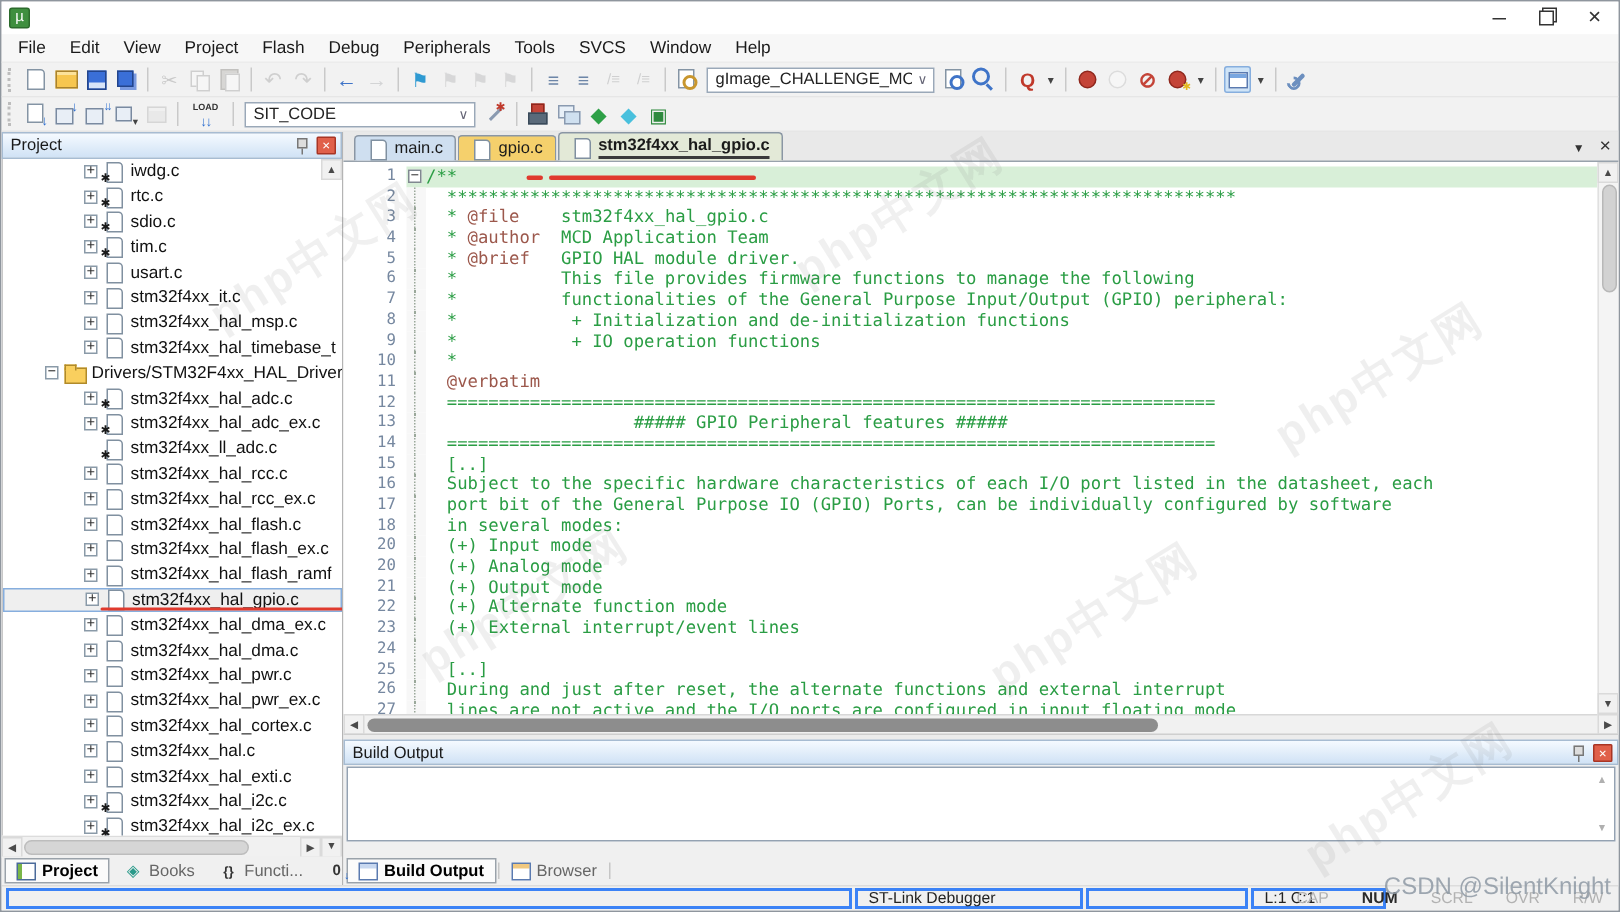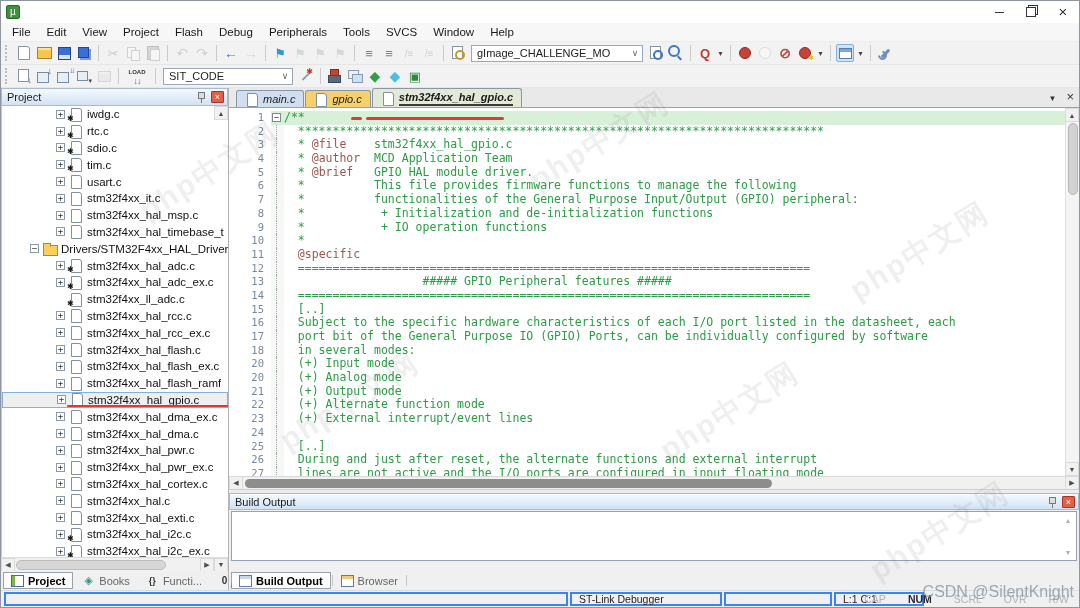--- a/index.html
+++ b/index.html
@@ -151,21 +151,21 @@
   .di-tmpl::before { content:'0'; font-size:10px; font-weight:bold; color:#333; }
   .di-tmpl::after { content:'↓'; position:absolute; right:-2px; bottom:-2px; font-size:7px; color:#2e6fd0; font-weight:bold; }
   .di-bo::before { content:''; width:12px; height:10px; border:1px solid #5a7ab0; background:#fff; box-shadow:inset 0 3px 0 #c8d8f0; }
   .di-browser::before { content:''; width:12px; height:10px; border:1px solid #5a7ab0; background:#fff; box-shadow:inset 0 3px 0 #f0c880; }
 
   
   .rightcol { flex:1; min-width:0; display:flex; flex-direction:column; background:#f0f0f0; }
   .tabbar { height:20px; flex:none; display:flex; align-items:flex-end; background:#e9e9e9;
             border-bottom:1px solid #98a2ac; padding-left:7px; position:relative; }
   .etab { height:17px; display:flex; align-items:center; gap:4px; padding:0 8px; margin-right:1px;
-          border:1px solid #8a96a4; border-bottom:none; border-radius:3px 3px 0 0; font-size:11px; color:#1a1a1a;font-style:italic; }
+          border:1px solid #8a96a4; border-bottom:none; border-radius:3px 3px 0 0; font-size:11px; color:#1a1a1a; }
   .etab .fico { margin-right:0; }
   .etab.blue { background:#cfdff0; }
   .etab.yellow { background:#f5d06c; }
   .etab.active { background:#e3e9d7; height:19px; font-weight:bold; }
   .etab.active .tab-label { border-bottom:2px solid #3a3a3a; padding-bottom:1px; }
   .tabbar-controls { position:absolute; right:5px; top:4px; display:flex; gap:10px; align-items:center; }
   .tbc { font-size:9px; color:#333; }
   .tbc-dd::before { content:'▼'; font-size:8px; }
   .tbc-x::before { content:'×'; font-size:13px; line-height:9px; }
 
@@ -270,21 +270,21 @@
       <span class="ico i-flagn dis"></span>
       <span class="ico i-flagp dis"></span>
       <span class="ico i-flagx dis"></span>
       <div class="tsep"></div>
       <span class="ico i-indent"></span>
       <span class="ico i-unindent"></span>
       <span class="ico i-comment dis"></span>
       <span class="ico i-uncomment dis"></span>
       <div class="tsep"></div>
       <span class="ico i-findfiles"></span>
-      <div class="tcombo" style="width: 172px;">
+      <div class="tcombo" style="width: 152px;">
         <span class="cval">gImage_CHALLENGE_MO</span>
         <span class="carr"></span>
       </div>
       <span class="ico i-find"></span>
       <span class="ico i-incfind"></span>
       <div class="tsep"></div>
       <span class="ico i-magq"></span>
       <div class="tdd"></div>
       <div class="tsep"></div>
       <span class="ico i-bpred"></span>
@@ -301,21 +301,21 @@
   <div class="toolbar" id="toolbar2">
       <div class="grip"></div>
       <span class="ico i-translate"></span>
       <span class="ico i-build"></span>
       <span class="ico i-rebuild"></span>
       <span class="ico i-batch"></span>
       <span class="ico i-stop dis"></span>
       <div class="tsep"></div>
       <span class="ico i-load"></span>
       <div class="tsep"></div>
-      <div class="tcombo" style="width: 130px;">
+      <div class="tcombo" style="width: 154px;">
         <span class="cval">SIT_CODE</span>
         <span class="carr"></span>
       </div>
       <span class="ico i-wand"></span>
       <div class="tsep"></div>
       <span class="ico i-rte"></span>
       <span class="ico i-stack"></span>
       <span class="ico i-diamg"></span>
       <span class="ico i-diamc"></span>
       <span class="ico i-pack"></span>
@@ -526,21 +526,21 @@
           <div class="cl hl"><span class="num">1</span><span class="fold"><span class="fbox"></span></span><span class="code"><span class="g">/**</span></span></div>
             <div class="cl"><span class="num">2</span><span class="fold"><span class="fline"></span></span><span class="code"><span class="g">  ****************************************************************************</span></span></div>
             <div class="cl"><span class="num">3</span><span class="fold"><span class="fline"></span></span><span class="code"><span class="g">  * </span><span class="k">@file</span><span class="g">    stm32f4xx_hal_gpio.c</span></span></div>
             <div class="cl"><span class="num">4</span><span class="fold"><span class="fline"></span></span><span class="code"><span class="g">  * </span><span class="k">@author</span><span class="g">  MCD Application Team</span></span></div>
             <div class="cl"><span class="num">5</span><span class="fold"><span class="fline"></span></span><span class="code"><span class="g">  * </span><span class="k">@brief</span><span class="g">   GPIO HAL module driver.</span></span></div>
             <div class="cl"><span class="num">6</span><span class="fold"><span class="fline"></span></span><span class="code"><span class="g">  *          This file provides firmware functions to manage the following</span></span></div>
             <div class="cl"><span class="num">7</span><span class="fold"><span class="fline"></span></span><span class="code"><span class="g">  *          functionalities of the General Purpose Input/Output (GPIO) peripheral:</span></span></div>
             <div class="cl"><span class="num">8</span><span class="fold"><span class="fline"></span></span><span class="code"><span class="g">  *           + Initialization and de-initialization functions</span></span></div>
             <div class="cl"><span class="num">9</span><span class="fold"><span class="fline"></span></span><span class="code"><span class="g">  *           + IO operation functions</span></span></div>
             <div class="cl"><span class="num">10</span><span class="fold"><span class="fline"></span></span><span class="code"><span class="g">  *</span></span></div>
-            <div class="cl"><span class="num">11</span><span class="fold"><span class="fline"></span></span><span class="code"><span class="g">  </span><span class="k">@specific</span></span></div>
+            <div class="cl"><span class="num">11</span><span class="fold"><span class="fline"></span></span><span class="code"><span class="g">  </span><span class="k">@verbatim</span></span></div>
             <div class="cl"><span class="num">12</span><span class="fold"><span class="fline"></span></span><span class="code"><span class="g">  ==========================================================================</span></span></div>
             <div class="cl"><span class="num">13</span><span class="fold"><span class="fline"></span></span><span class="code"><span class="g">                    ##### GPIO Peripheral features #####</span></span></div>
             <div class="cl"><span class="num">14</span><span class="fold"><span class="fline"></span></span><span class="code"><span class="g">  ==========================================================================</span></span></div>
             <div class="cl"><span class="num">15</span><span class="fold"><span class="fline"></span></span><span class="code"><span class="g">  [..]</span></span></div>
             <div class="cl"><span class="num">16</span><span class="fold"><span class="fline"></span></span><span class="code"><span class="g">  Subject to the specific hardware characteristics of each I/O port listed in the datasheet, each</span></span></div>
             <div class="cl"><span class="num">17</span><span class="fold"><span class="fline"></span></span><span class="code"><span class="g">  port bit of the General Purpose IO (GPIO) Ports, can be individually configured by software</span></span></div>
             <div class="cl"><span class="num">18</span><span class="fold"><span class="fline"></span></span><span class="code"><span class="g">  in several modes:</span></span></div>
             <div class="cl"><span class="num">20</span><span class="fold"><span class="fline"></span></span><span class="code"><span class="g">  (+) Input mode</span></span></div>
             <div class="cl"><span class="num">20</span><span class="fold"><span class="fline"></span></span><span class="code"><span class="g">  (+) Analog mode</span></span></div>
             <div class="cl"><span class="num">21</span><span class="fold"><span class="fline"></span></span><span class="code"><span class="g">  (+) Output mode</span></span></div>

